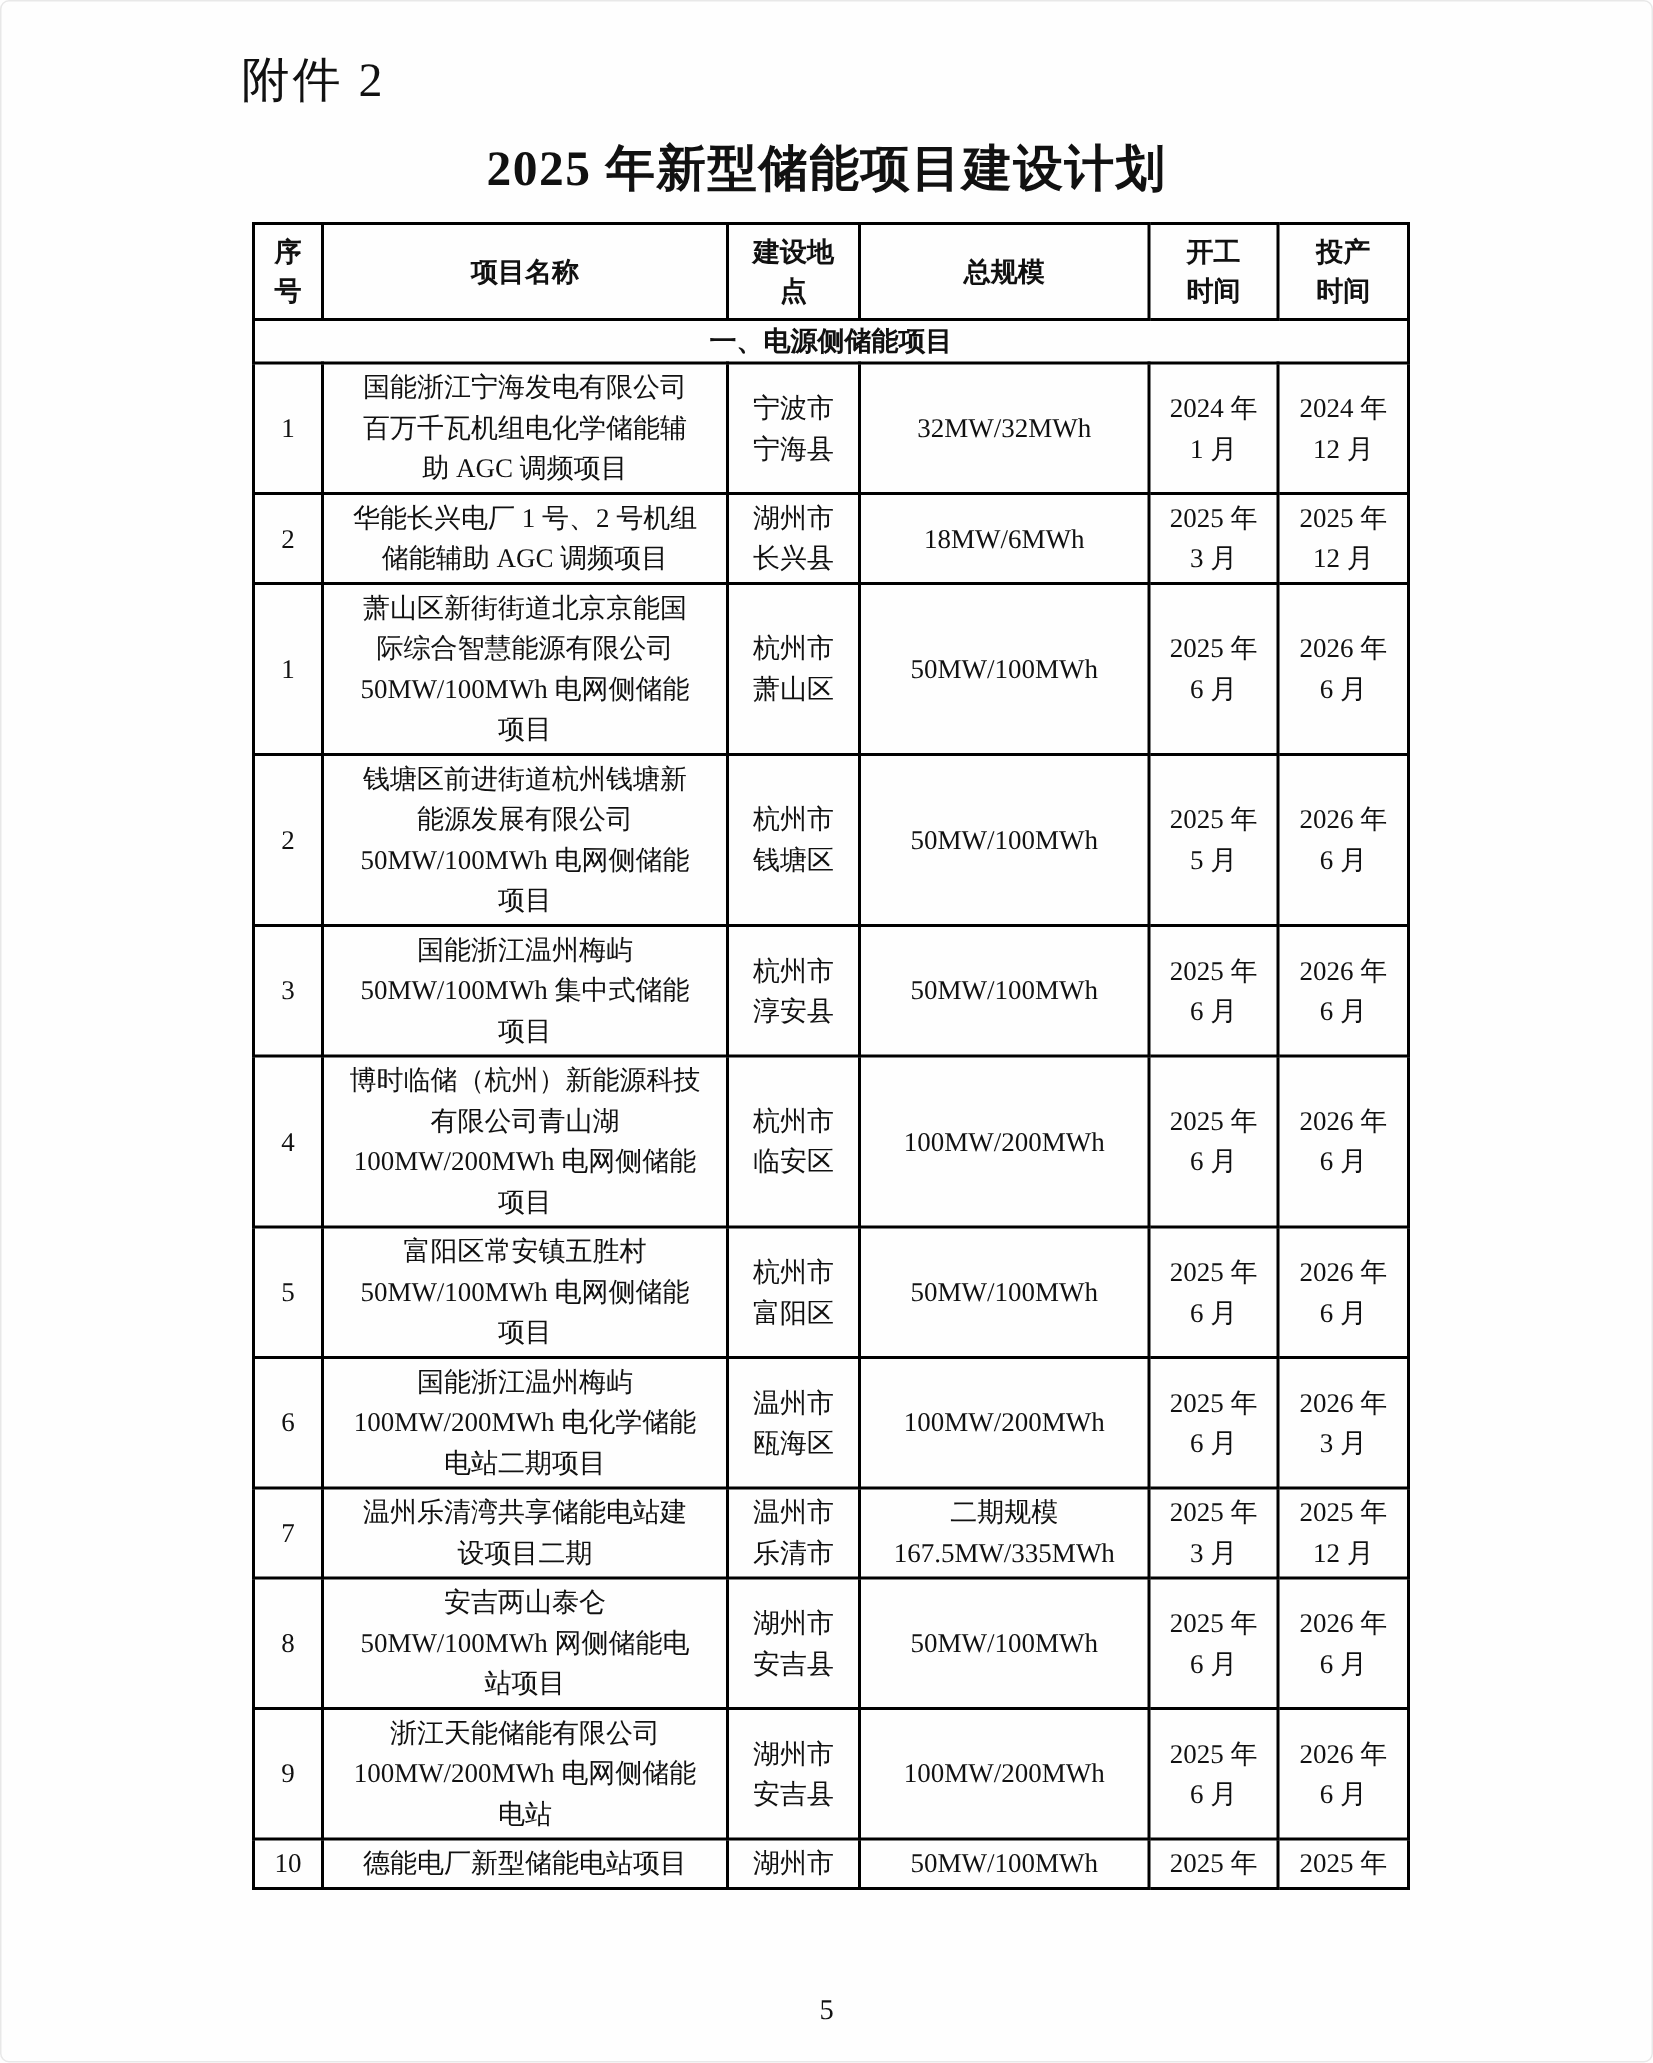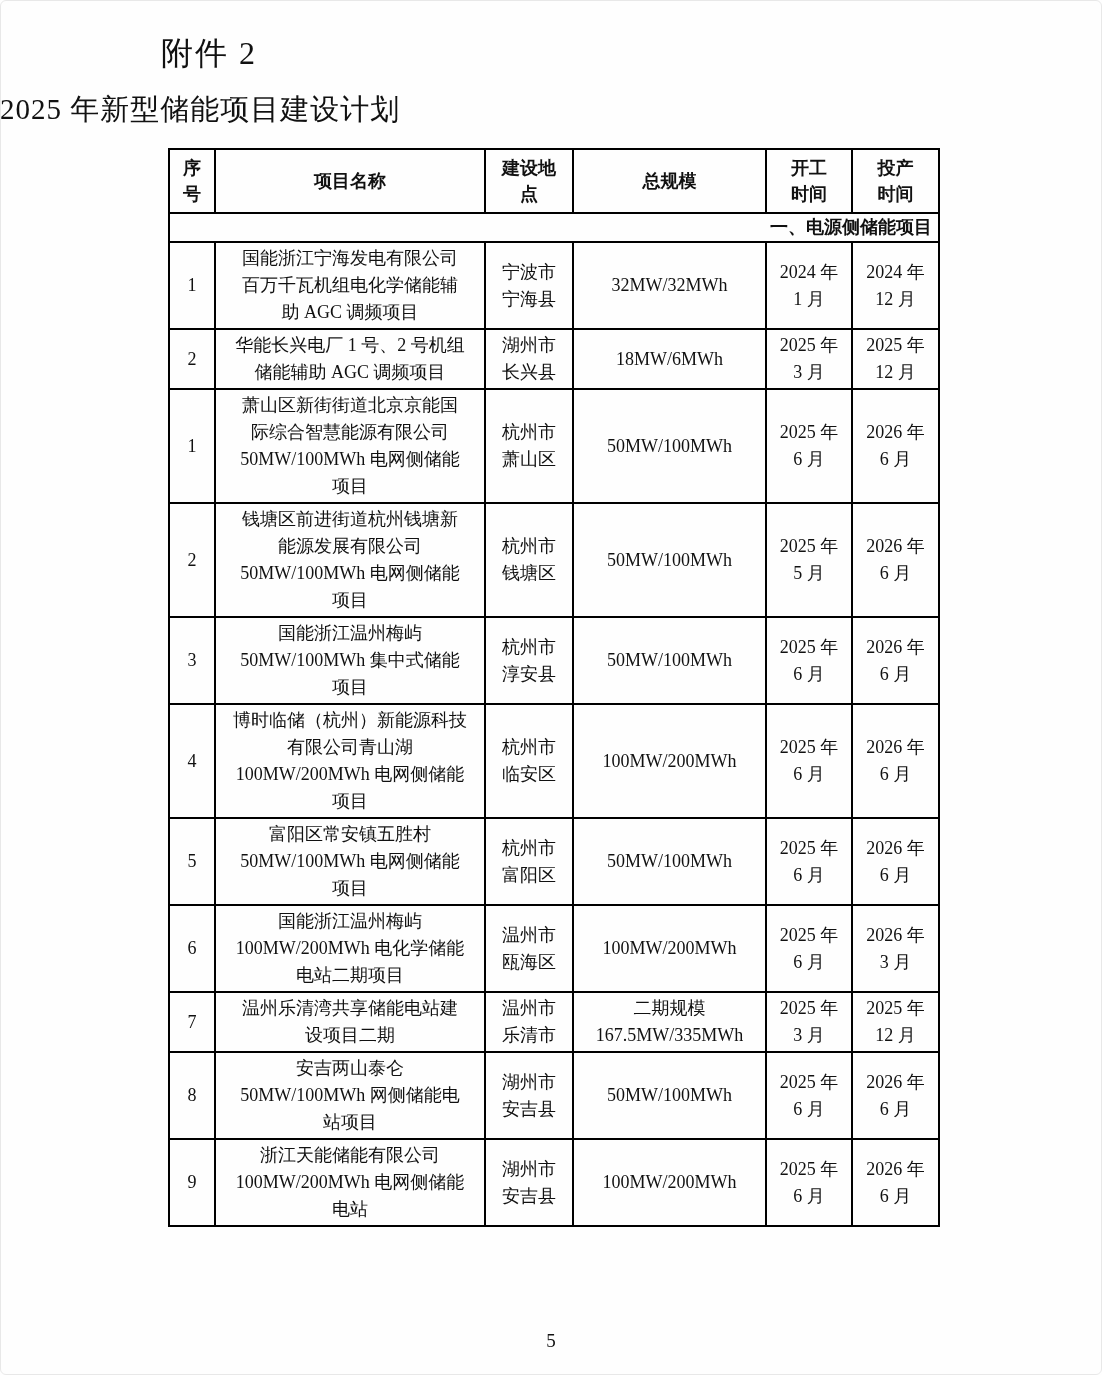--- a/index.html
+++ b/index.html
@@ -19,23 +19,23 @@
   .attachment-label {
     position: absolute;
     left: 161px; top: 32px;
     font-size: 32px;
     letter-spacing: 2px;
   }
   .doc-title {
     position: absolute;
     left: 0; top: 90px;
     width: 100%;
-    text-align: left;
-    font-size: 29px;
-    font-weight: normal;
+    text-align: center;
+    font-size: 33px;
+    font-weight: bold;
     letter-spacing: 1px;
   }
   table.projects {
     position: absolute;
     left: 168px; top: 148px;
     width: 770px;
     border-collapse: collapse;
     table-layout: fixed;
   }
   table.projects td, table.projects th {
@@ -48,21 +48,21 @@
     white-space: pre-line;
     overflow: hidden;
   }
   table.projects th {
     font-family: "Liberation Sans", "DejaVu Sans", sans-serif;
     font-weight: bold;
     height: 58px;
     line-height: 1.45;
   }
   tr.section-row td {
-    text-align: right;
+    text-align: center;
     font-family: "Liberation Sans", "DejaVu Sans", sans-serif;
     font-weight: bold;
     padding: 2px 6px;
     line-height: 1.3;
   }
   td.cell-name { padding: 4px 6px; }
   .page-number {
     position: absolute;
     left: 0; top: 1330px;
     width: 100%;
@@ -244,16 +244,24 @@
 100MW/200MWh 电网侧储能
 电站</td>
         <td class="cell-location">湖州市
 安吉县</td>
         <td class="cell-scale">100MW/200MWh</td>
         <td class="cell-start-time">2025 年
 6 月</td>
         <td class="cell-production-time">2026 年
 6 月</td>
       </tr>
+      <tr>
+        <td class="cell-no">10</td>
+        <td class="cell-name">德能电厂新型储能电站项目</td>
+        <td class="cell-location">湖州市</td>
+        <td class="cell-scale">50MW/100MWh</td>
+        <td class="cell-start-time">2025 年</td>
+        <td class="cell-production-time">2025 年</td>
+      </tr>
     </tbody>
 </table>
 
 <div class="page-number">5</div>
 
 </body></html>

